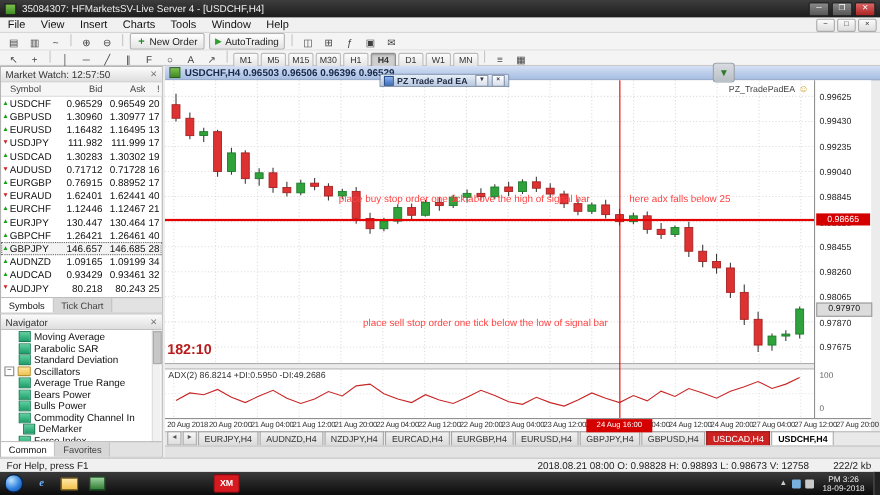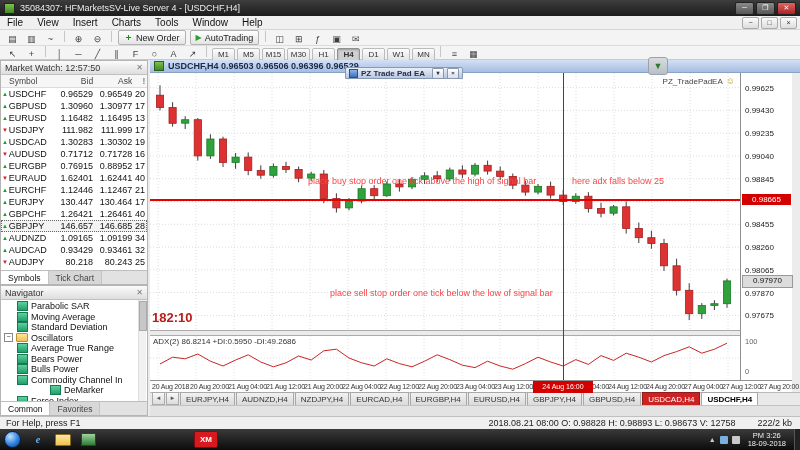--- a/index.html
+++ b/index.html
@@ -316,25 +316,25 @@
   </div>
 
   <div id="navigator" class="abs panel">
     <div class="panel-header">
       <span>Navigator</span>
       <span class="panel-x">✕</span>
     </div>
     <div id="nav-items">
         <div class="nav-item" style="padding-left: 16px;">
           <span class="nav-ind-icon"></span>
+          <span class="nav-label">Moving Average</span>
+        </div>
+        <div class="nav-item" style="padding-left: 16px;">
+          <span class="nav-ind-icon"></span>
           <span class="nav-label">Parabolic SAR</span>
-        </div>
-        <div class="nav-item" style="padding-left: 16px;">
-          <span class="nav-ind-icon"></span>
-          <span class="nav-label">Moving Average</span>
         </div>
         <div class="nav-item" style="padding-left: 16px;">
           <span class="nav-ind-icon"></span>
           <span class="nav-label">Standard Deviation</span>
         </div>
         <div class="nav-item" style="padding-left: 3px;">
           <span class="nav-expander">−</span>
           <span class="nav-folder"></span>
           <span class="nav-label">Oscillators</span>
         </div>
@@ -347,21 +347,21 @@
           <span class="nav-label">Bears Power</span>
         </div>
         <div class="nav-item" style="padding-left: 16px;">
           <span class="nav-ind-icon"></span>
           <span class="nav-label">Bulls Power</span>
         </div>
         <div class="nav-item" style="padding-left: 16px;">
           <span class="nav-ind-icon"></span>
           <span class="nav-label">Commodity Channel In</span>
         </div>
-        <div class="nav-item" style="padding-left: 1px; margin-left: 48px;">
+        <div class="nav-item" style="padding-left: 20px;">
           <span class="nav-ind-icon"></span>
           <span class="nav-label">DeMarker</span>
         </div>
         <div class="nav-item" style="padding-left: 16px;">
           <span class="nav-ind-icon"></span>
           <span class="nav-label">Force Index</span>
         </div>
       </div>
     <div id="nav-scroll">
         <div id="nav-thumb"></div>

